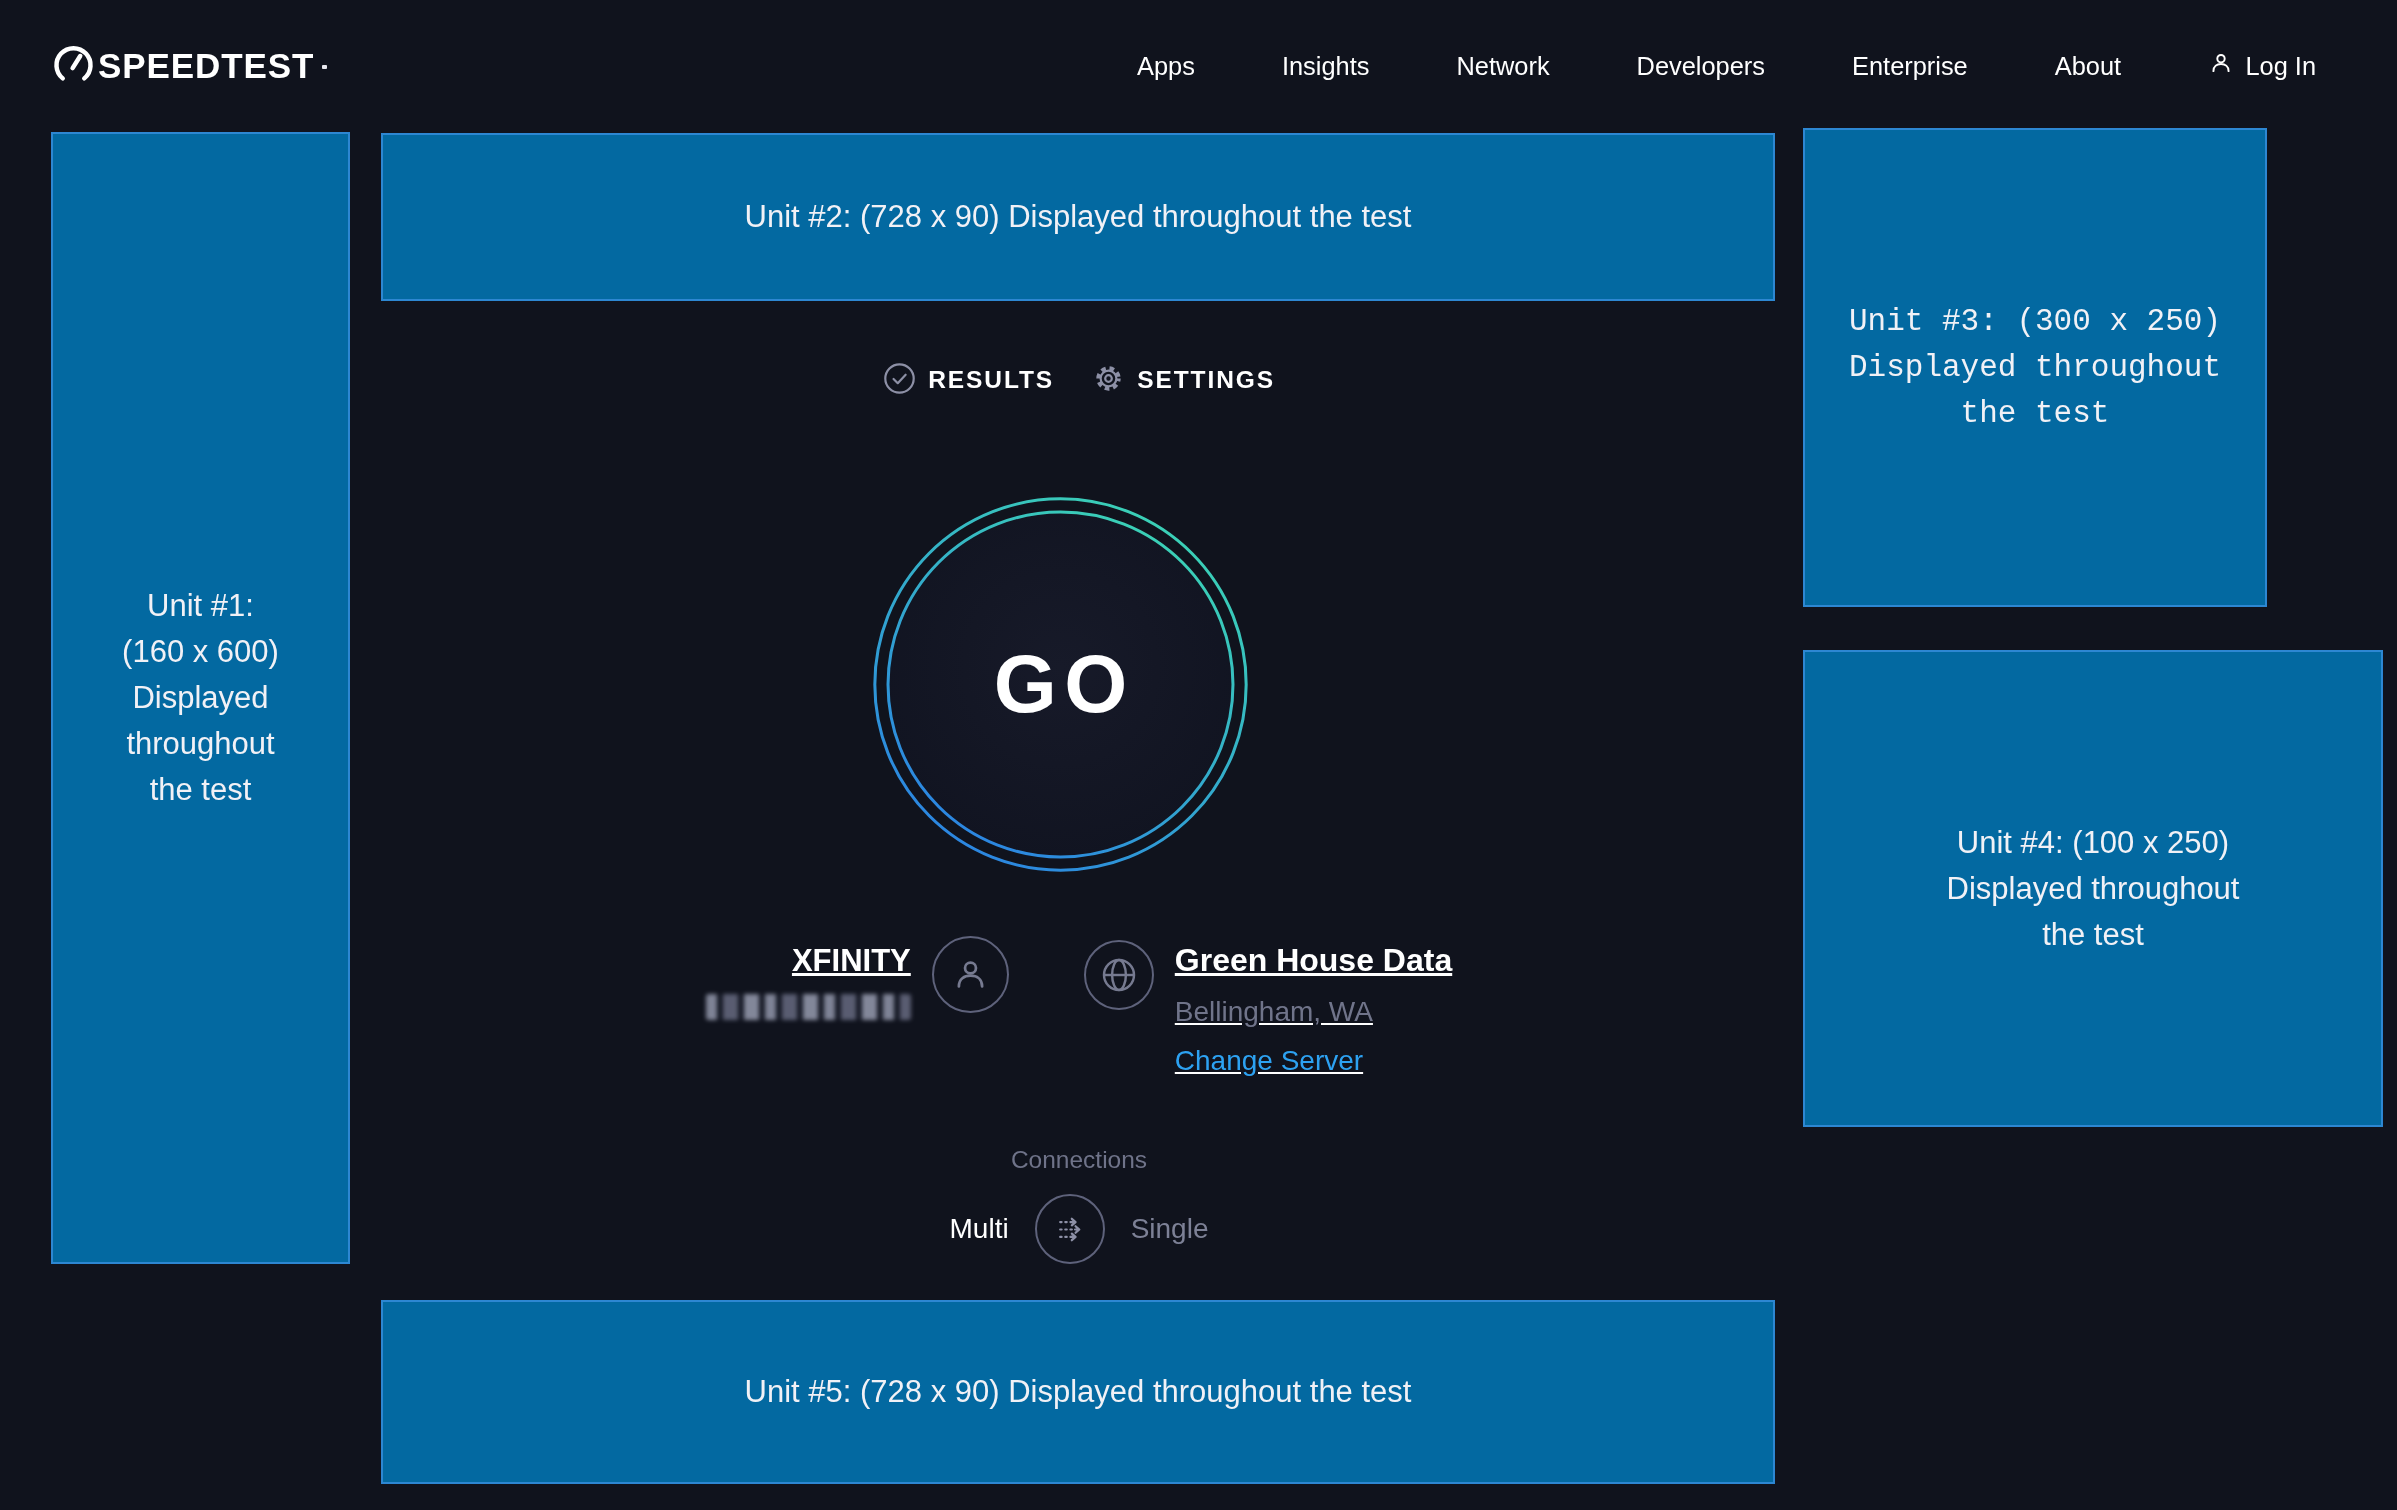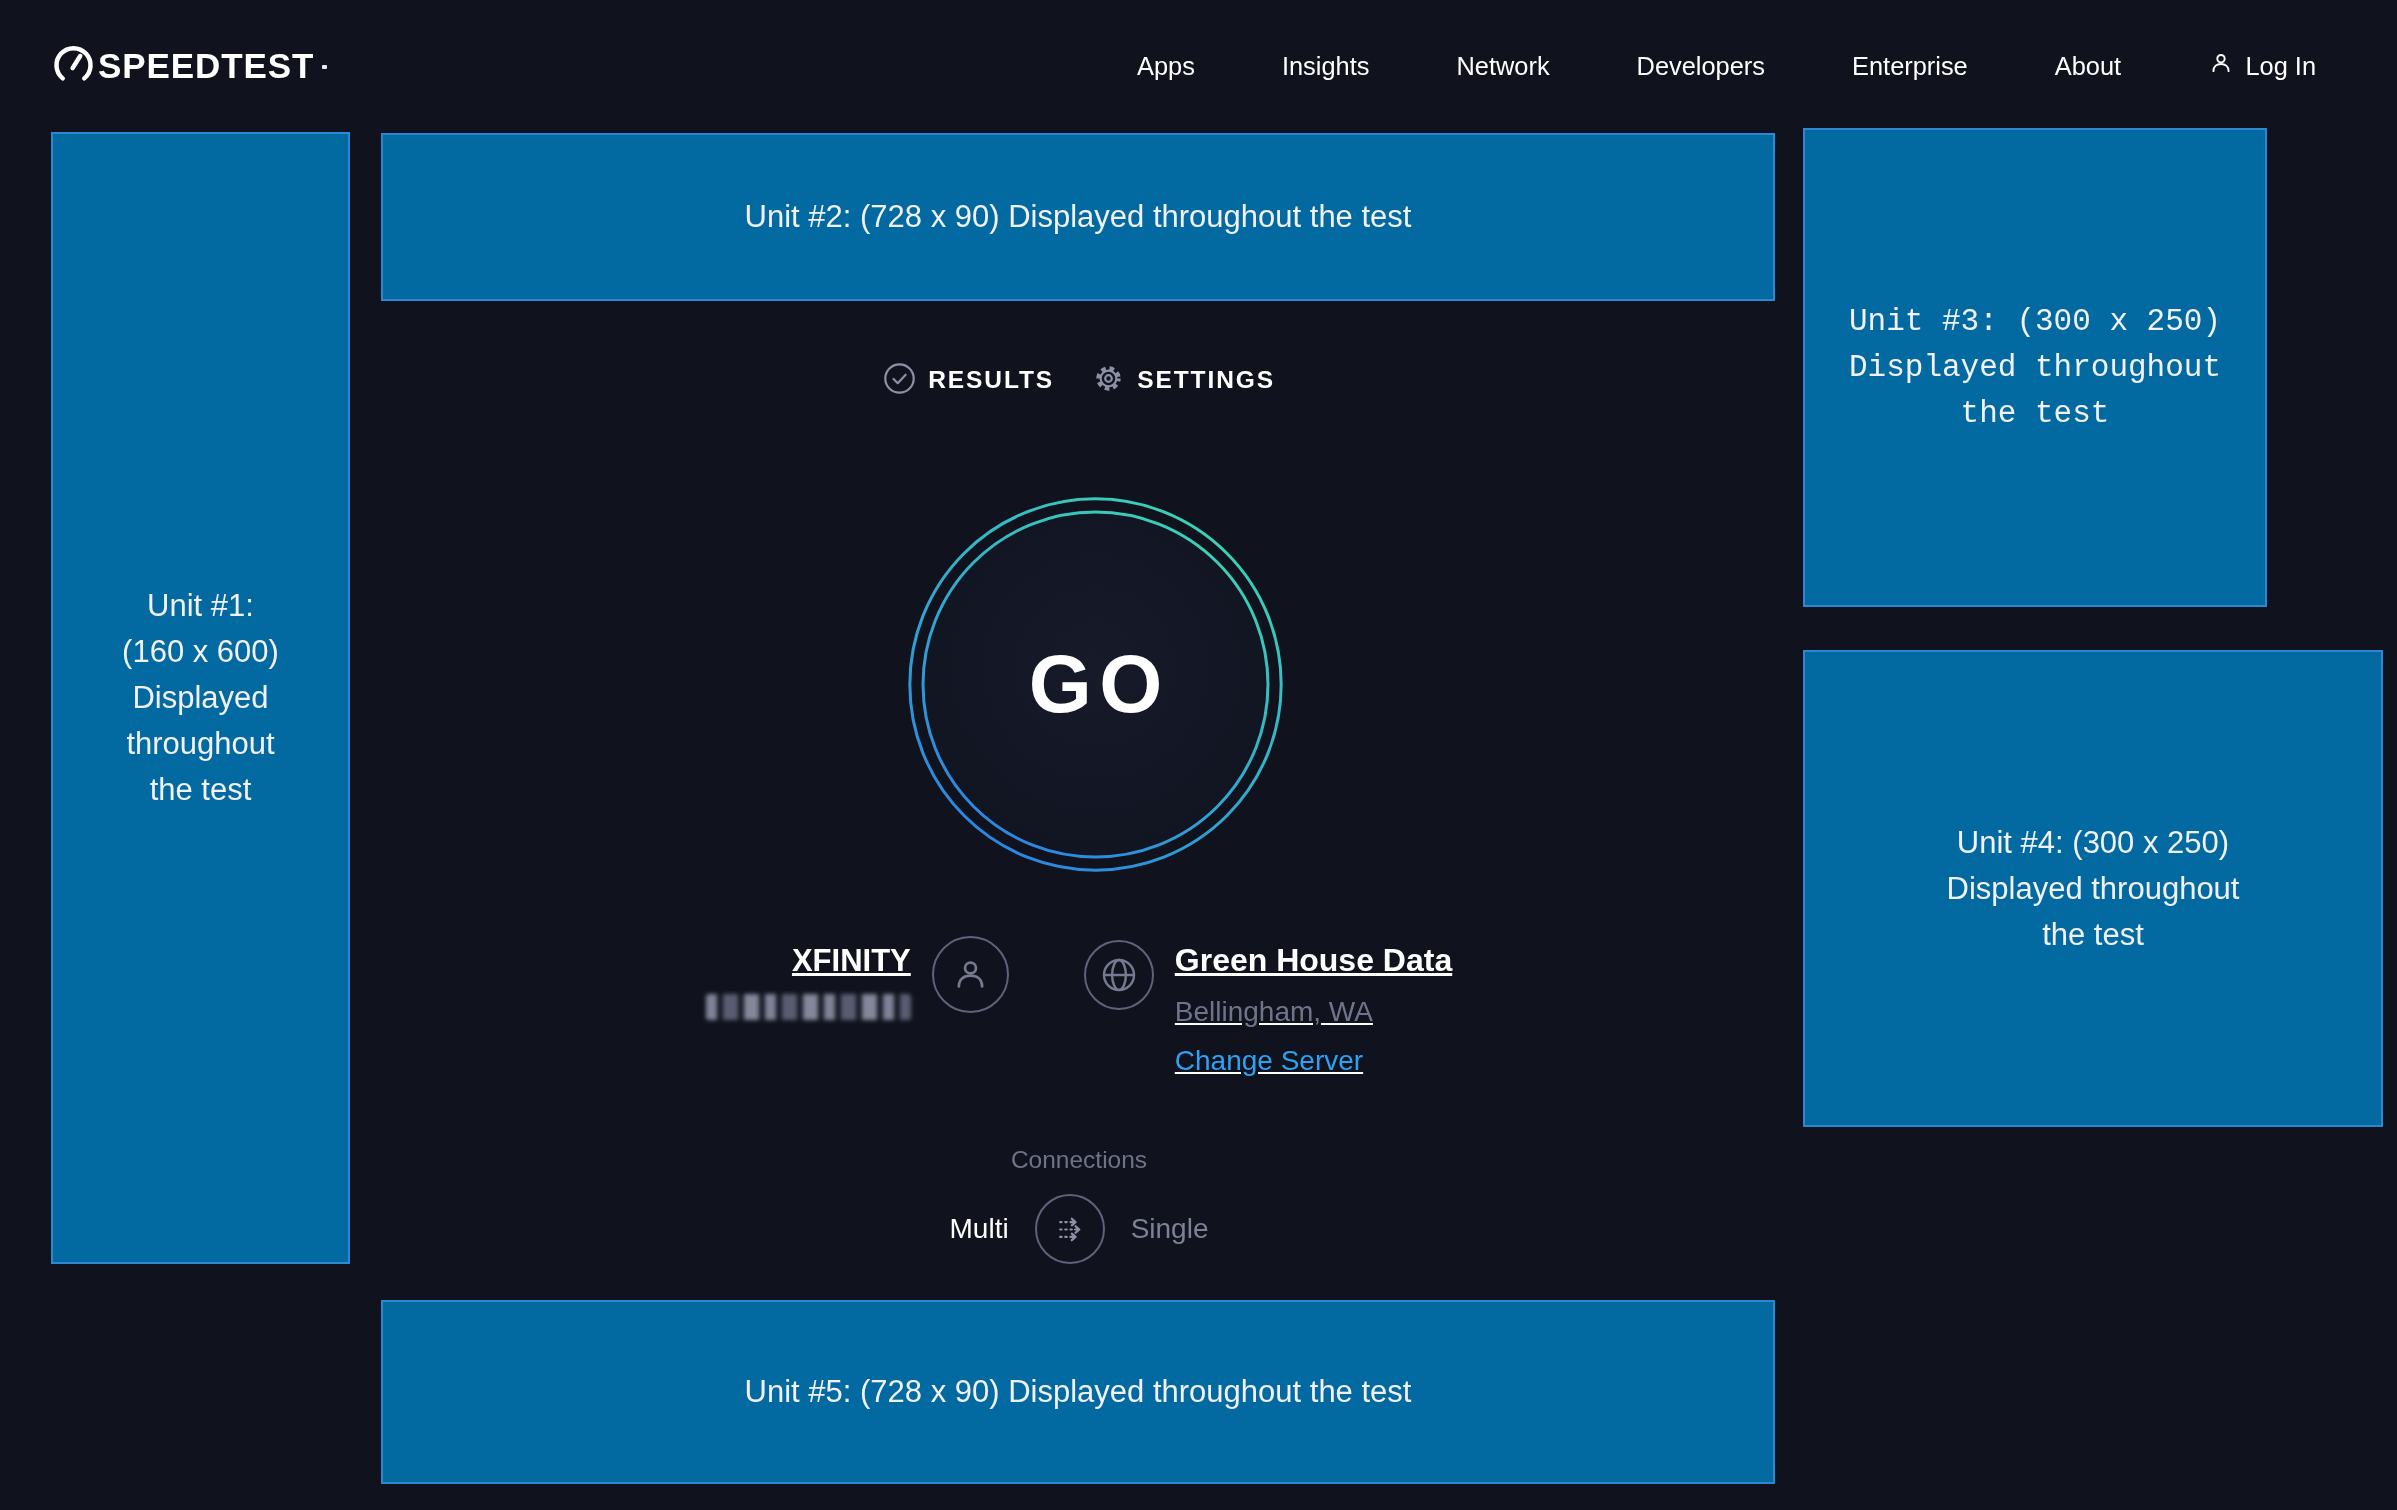--- a/index.html
+++ b/index.html
@@ -29,21 +29,21 @@
   .ad-top{left:381px;top:133px;width:1394px;height:168px;}
   .ad-r1{left:1803px;top:128px;width:464px;height:479px;font-family:Liberation Mono, monospace;}
   .ad-r2{left:1803px;top:650px;width:580px;height:477px;}
   .ad-bottom{left:381px;top:1300px;width:1394px;height:184px;}
   
   .center-abs{position:absolute;left:356px;width:1446px;}
   .tabs{top:362px;display:flex;justify-content:center;align-items:center;gap:38px;}
   .tab{display:flex;align-items:center;gap:12.2px;cursor:pointer;background:none;border:none;color:#fff;padding:0;}
   .tab-label{font-size:24.5px;font-weight:700;letter-spacing:1.9px;}
   
-  .go-wrap{position:absolute;left:907px;top:496px;width:377px;height:377px;cursor:pointer;background:none;border:none;padding:0;}
+  .go-wrap{position:absolute;left:872px;top:496px;width:377px;height:377px;cursor:pointer;background:none;border:none;padding:0;}
   .go-fill{position:absolute;left:16px;top:16px;width:345px;height:345px;border-radius:50%;
     background:radial-gradient(circle at 50% 45%, #171a29 0%, #111421 75%);}
   .go-rings{position:absolute;left:0;top:0;}
   .go-label{
     position:absolute;left:0;top:0;width:100%;height:100%;
     display:flex;align-items:center;justify-content:center;
     font-size:81px;font-weight:700;letter-spacing:7.5px;color:#fff;padding-left:7.5px;box-sizing:border-box;
   }
   
   .provider{top:932px;display:flex;justify-content:center;align-items:flex-start;gap:75px;text-decoration:underline;}
@@ -118,21 +118,21 @@
 </div>
 <div class="ad ad-top">
   <span>Unit #2: (728 x 90) Displayed throughout the test</span>
 </div>
 <div class="ad ad-r1">
   <span>Unit #3: (300 x 250)
 Displayed throughout
 the test</span>
 </div>
 <div class="ad ad-r2">
-  <span>Unit #4: (300 x 250)
+  <span>Unit #4: (100 x 250)
 Displayed throughout
 the test</span>
 </div>
 <div class="ad ad-bottom">
   <span>Unit #5: (728 x 90) Displayed throughout the test</span>
 </div>
 
 <section class="center-abs tabs">
   <button class="tab">
     <span>

